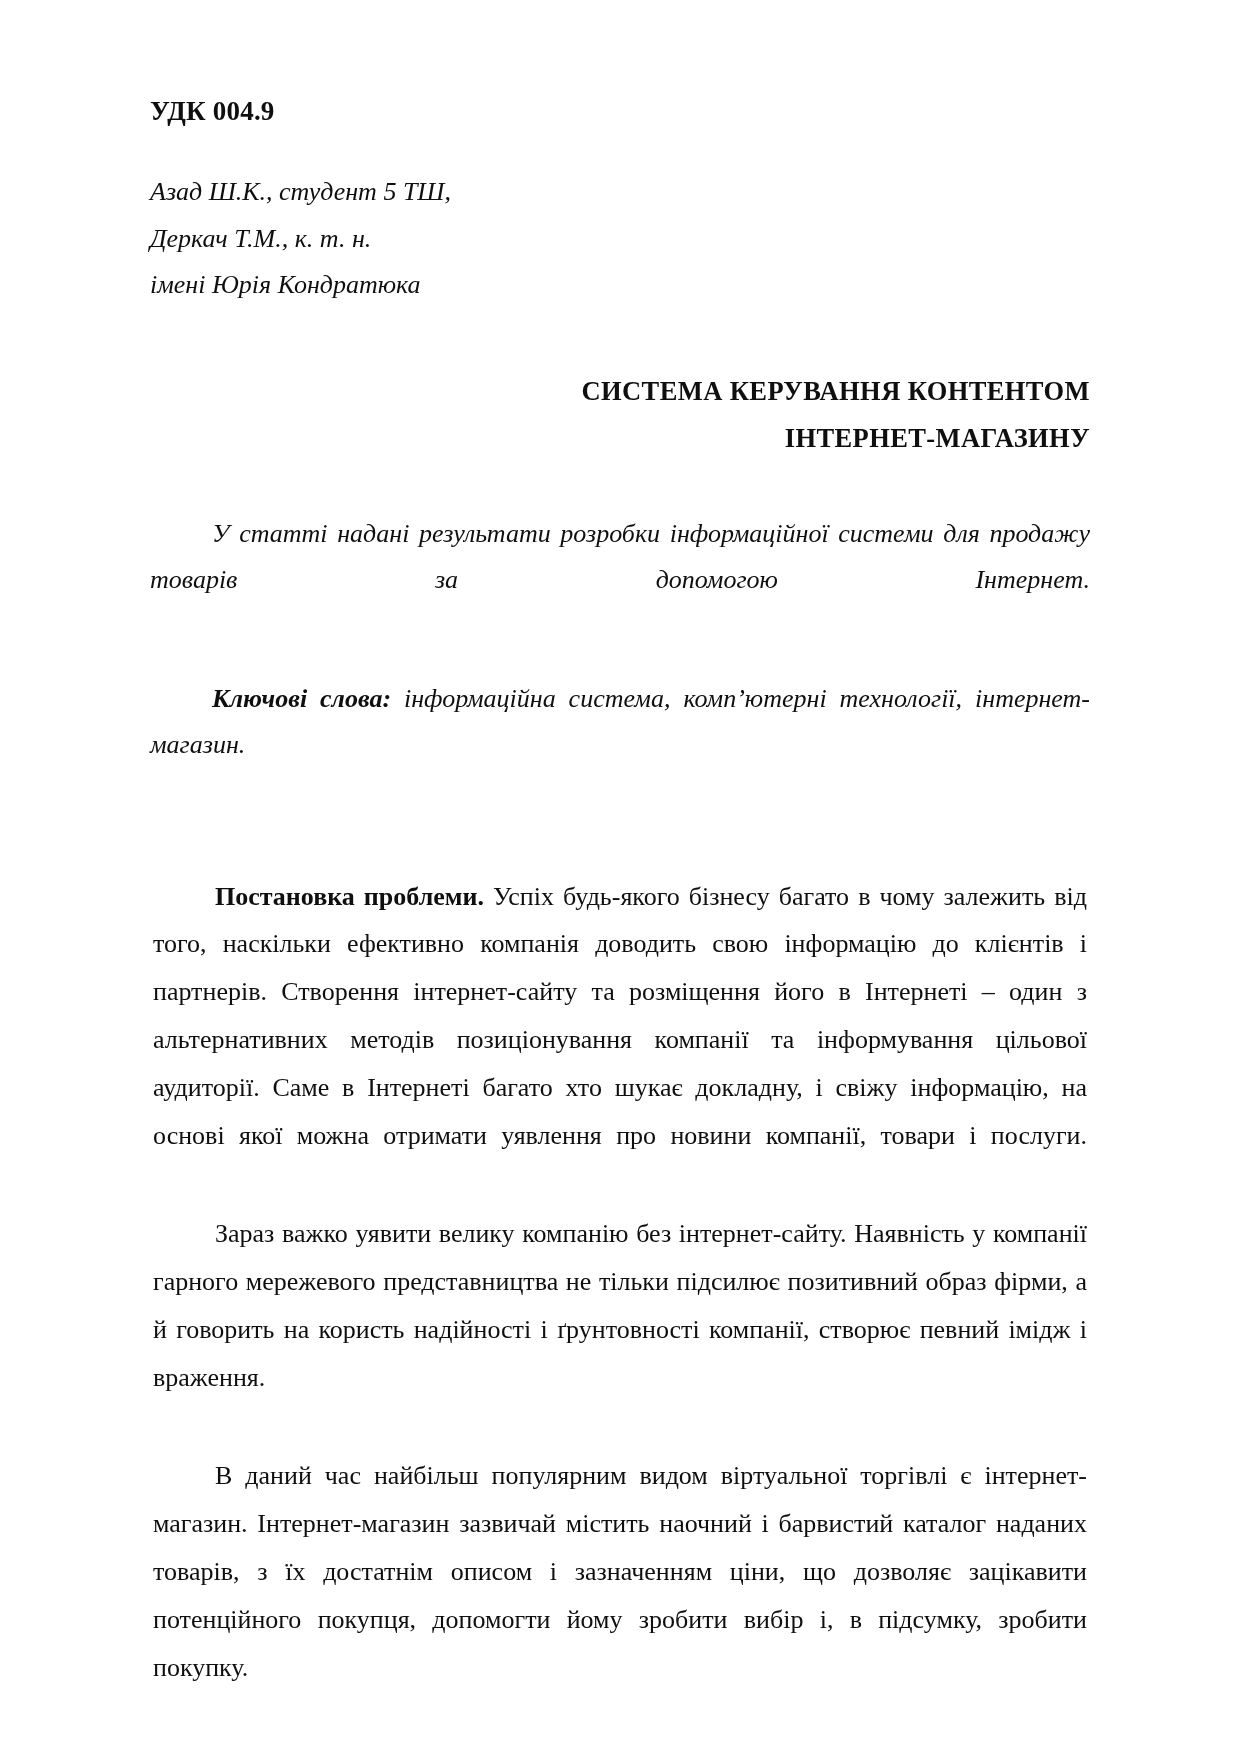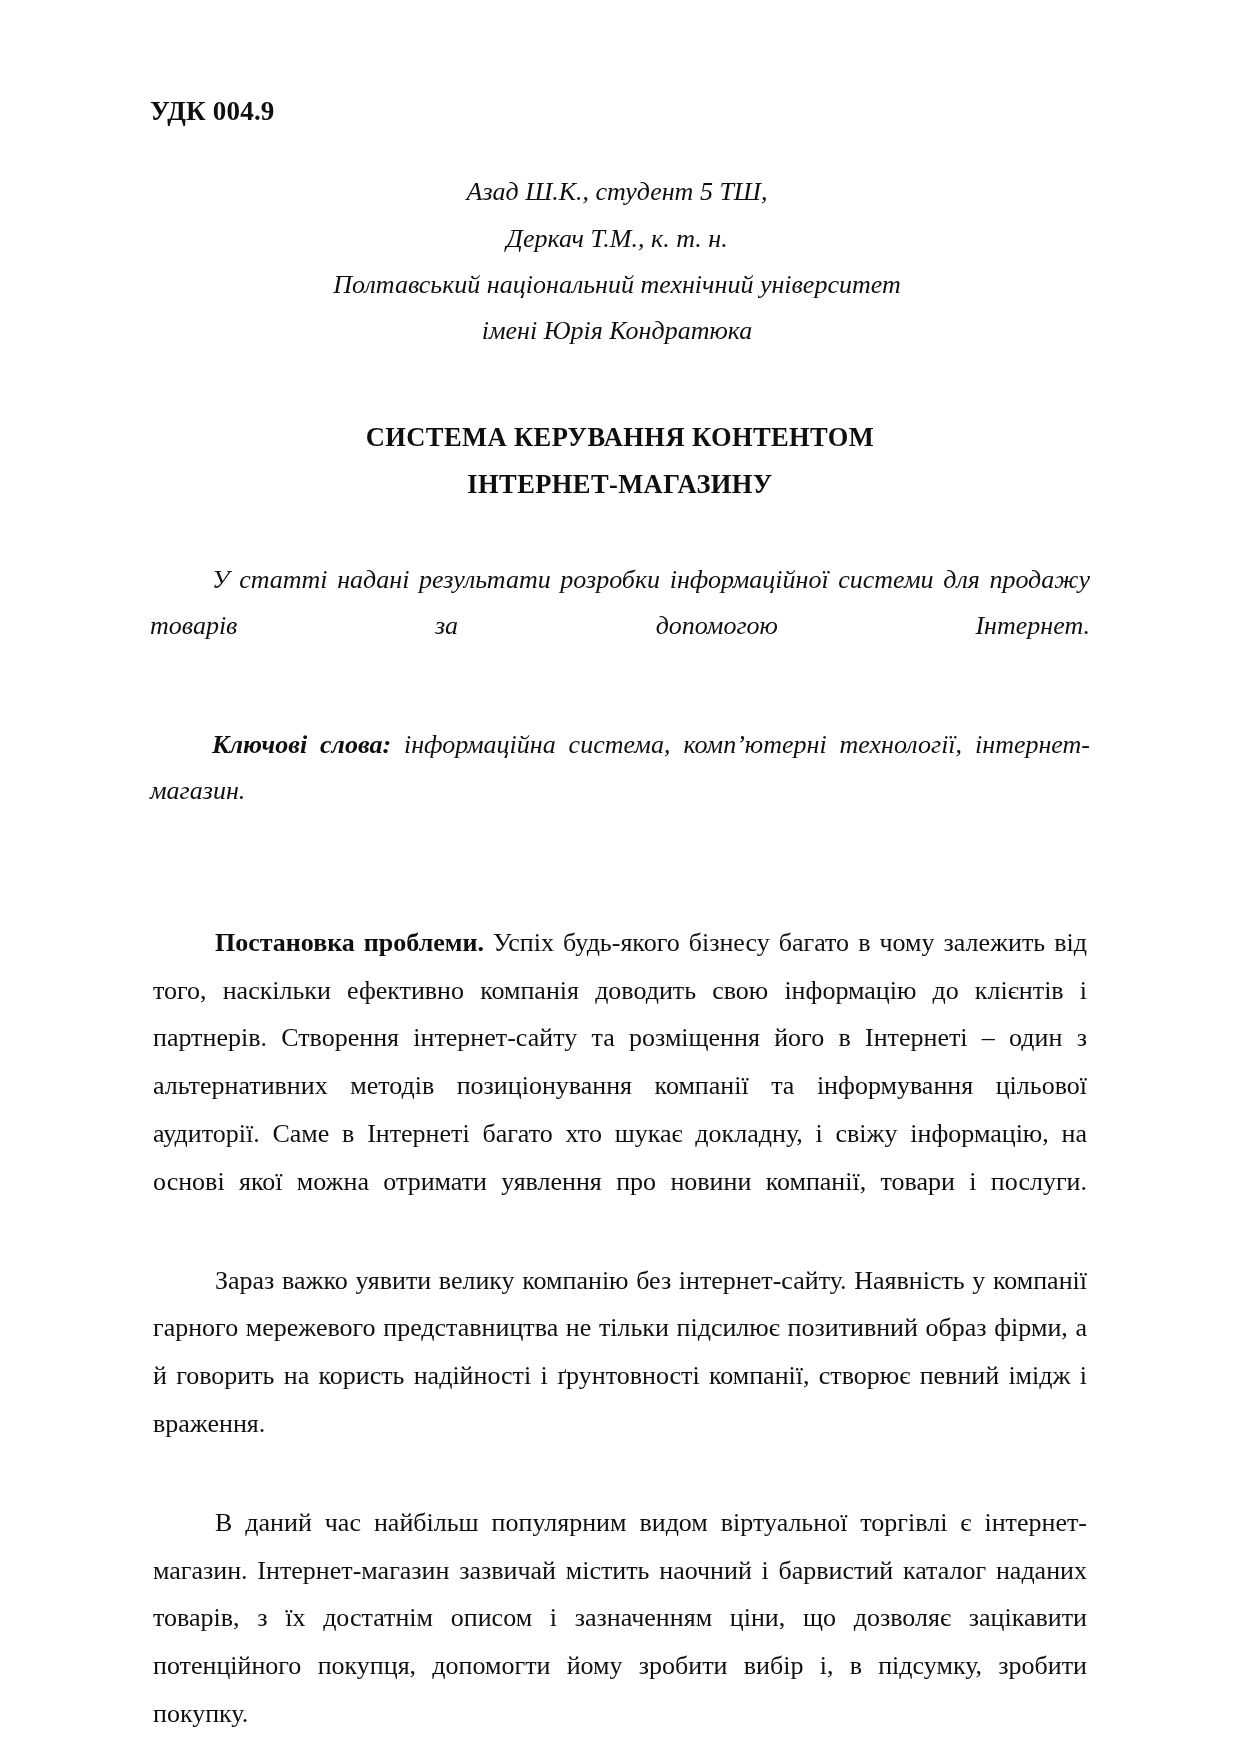--- a/index.html
+++ b/index.html
@@ -32,33 +32,33 @@
     font-size: 27px;
     font-weight: bold;
     letter-spacing: 0.2px;
     line-height: 1.2;
     margin: 0 0 42px 0;
     text-align: left;
   }
 
   
   .authors {
-    text-align: center;
+    text-align: left;
     font-style: italic;
     font-size: 26px;
     line-height: 1.78;
     margin: 0;
     padding-right: 6px;
   }
   .authors div { white-space: nowrap; }
 
   
   .title-block {
     margin-top: 60px;
-    text-align: center;
+    text-align: right;
     font-weight: bold;
     font-size: 26.5px;
     line-height: 1.75;
     letter-spacing: 0.4px;
   }
 
   
   .abstract {
     margin-top: 50px;
     font-style: italic;
@@ -102,21 +102,20 @@
 <body>
 
 <div class="page">
   <div class="content">
 
     <div class="udc">УДК 004.9</div>
 
     <div class="authors">
       <div>Азад Ш.К., студент 5 ТШ,</div>
       <div>Деркач Т.М., к. т. н.</div>
-      <div>Полтавський національний технічний університет</div>
       <div>імені Юрія Кондратюка</div>
     </div>
 
     <div class="title-block">
       <div>СИСТЕМА КЕРУВАННЯ КОНТЕНТОМ</div>
       <div>ІНТЕРНЕТ-МАГАЗИНУ</div>
     </div>
 
     <p class="abstract">У статті надані результати розробки інформаційної системи для продажу товарів за допомогою Інтернет.</p>
 

